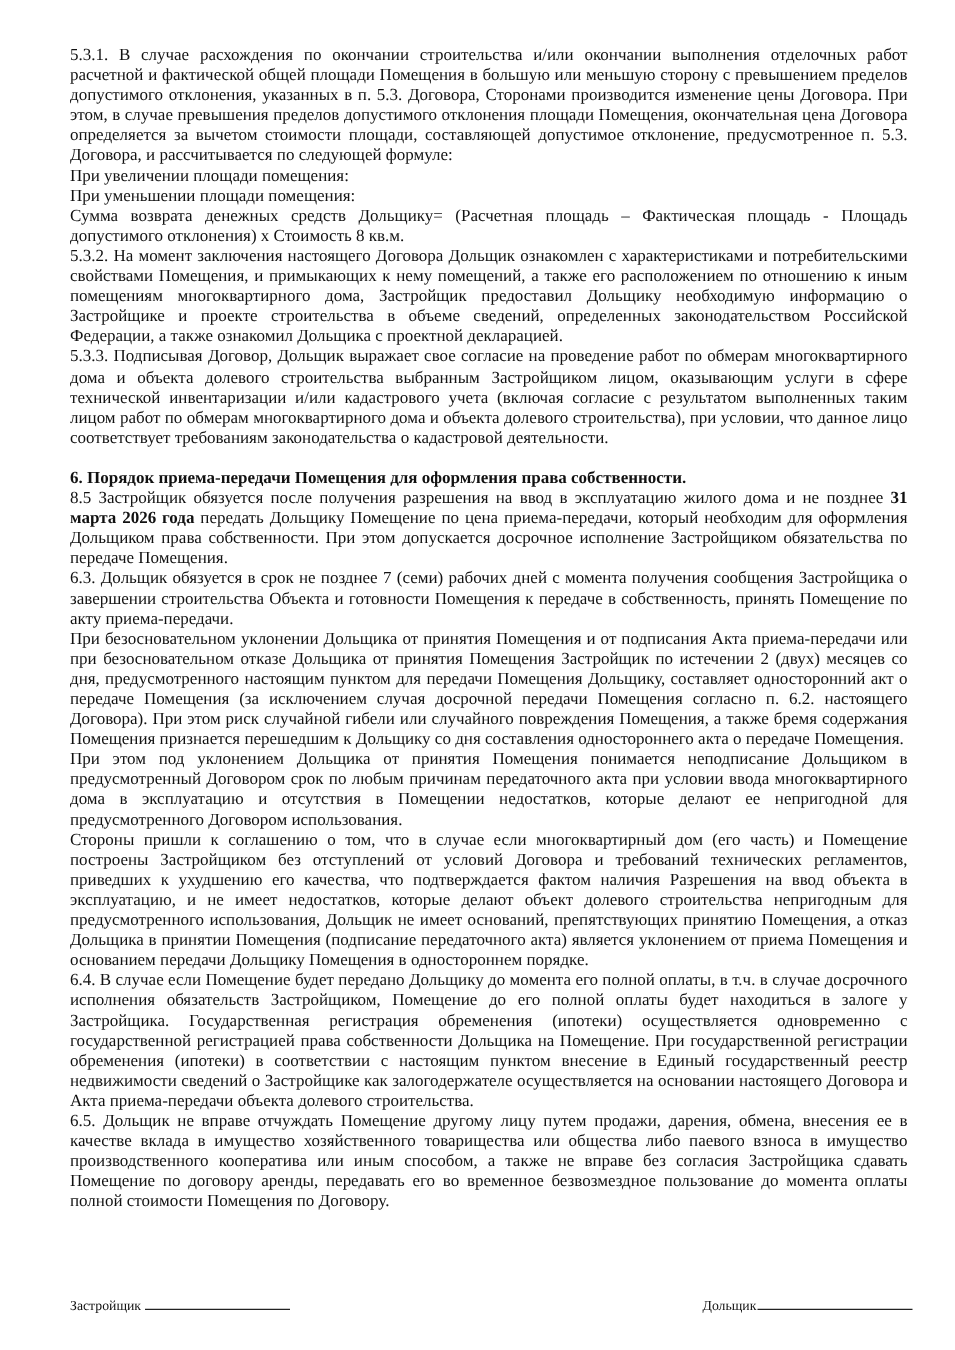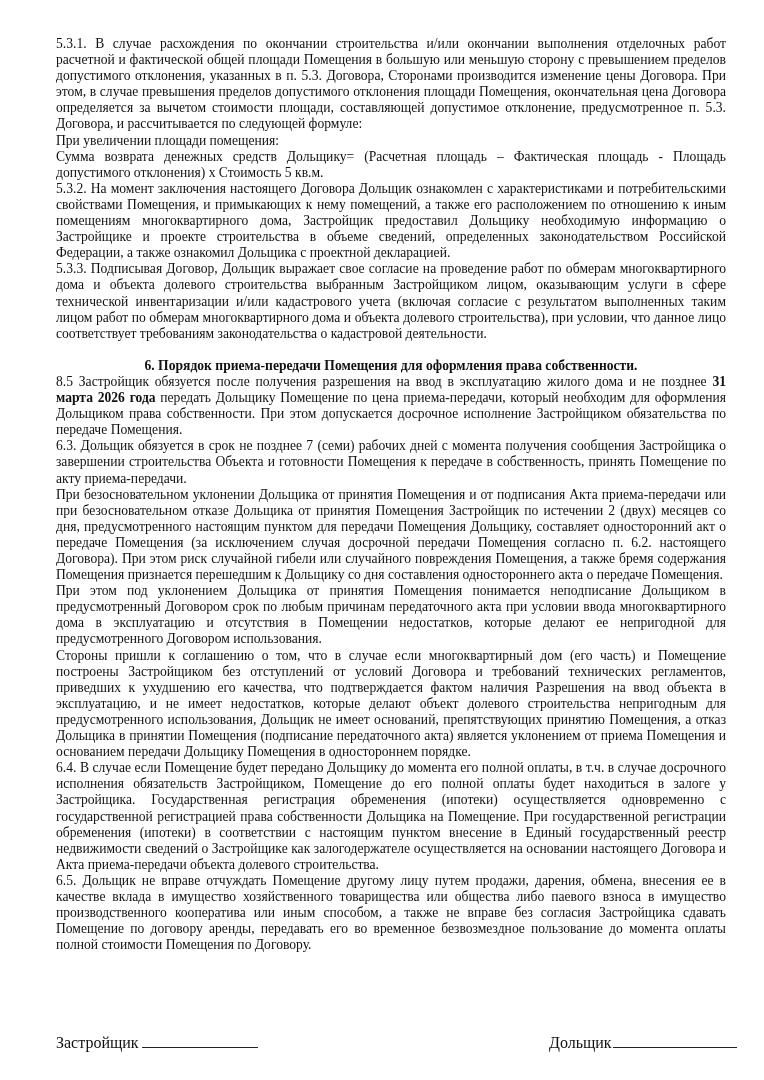--- a/index.html
+++ b/index.html
@@ -23,61 +23,62 @@
     font-size: 13.6px;
     line-height: 16.1px;
     text-align: justify;
   }
   .page p {
     margin: 0;
     text-align: justify;
     hyphens: none;
   }
   .page .heading {
-    text-align: center;
+    text-align: left;
     font-weight: bold;
     margin: 0;
   }
   .page .spacer {
     height: 16.1px;
   }
   b { font-weight: bold; }
   .signatures {
     position: absolute;
     left: 56px;
     top: 1035px;
     width: 670px;
     height: 20px;
-    font-size: 16px;
+    font-size: 11px;
     line-height: 16px;
   }
   .sig {
     position: absolute;
     top: 0;
     white-space: nowrap;
   }
   .sig-left { left: 0; }
-  .sig-right { left: 493px; text-align: right; }
+  .sig-right { left: 506px; text-align: right; }
   .sig .line {
     display: inline-block;
     vertical-align: baseline;
     border-bottom: 1px solid #222;
     height: 12px;
     margin-left: 3px;
   }
   .sig-left .line { width: 116px; }
   .sig-right .line { width: 124px; margin-left: 1px; }
 </style>
 </head>
 <body>
 
 <div class="page">
   <p>5.3.1. В случае расхождения по окончании строительства и/или окончании выполнения отделочных работ расчетной и фактической общей площади Помещения в большую или меньшую сторону с превышением пределов допустимого отклонения, указанных в п. 5.3. Договора, Сторонами производится изменение цены Договора. При этом, в случае превышения пределов допустимого отклонения площади Помещения, окончательная цена Договора определяется за вычетом стоимости площади, составляющей допустимое отклонение, предусмотренное п. 5.3. Договора, и рассчитывается по следующей формуле:</p>
   <p>При увеличении площади помещения:</p>
-  <p>Сумма возврата денежных средств Дольщику= (Расчетная площадь – Фактическая площадь - Площадь допустимого отклонения) х Стоимость 5 кв.м.</p>
+  <p>При уменьшении площади помещения:</p>
+  <p>Сумма возврата денежных средств Дольщику= (Расчетная площадь – Фактическая площадь - Площадь допустимого отклонения) х Стоимость 8 кв.м.</p>
   <p>5.3.2. На момент заключения настоящего Договора Дольщик ознакомлен с характеристиками и потребительскими свойствами Помещения, и примыкающих к нему помещений, а также его расположением по отношению к иным помещениям многоквартирного дома, Застройщик предоставил Дольщику необходимую информацию о Застройщике и проекте строительства в объеме сведений, определенных законодательством Российской Федерации, а также ознакомил Дольщика с проектной декларацией.</p>
   <p>5.3.3. Подписывая Договор, Дольщик выражает свое согласие на проведение работ по обмерам многоквартирного дома и объекта долевого строительства выбранным Застройщиком лицом, оказывающим услуги в сфере технической инвентаризации и/или кадастрового учета (включая согласие с результатом выполненных таким лицом работ по обмерам многоквартирного дома и объекта долевого строительства), при условии, что данное лицо соответствует требованиям законодательства о кадастровой деятельности.</p>
 
   <div class="spacer"></div>
 
   <p class="heading">6. Порядок приема-передачи Помещения для оформления права собственности.</p>
   <p><span>8.5 Застройщик обязуется после получения разрешения на ввод в эксплуатацию жилого дома и не позднее </span><b>31 марта 2026 года</b><span> передать Дольщику Помещение по цена приема-передачи, который необходим для оформления Дольщиком права собственности. При этом допускается досрочное исполнение Застройщиком обязательства по передаче Помещения.</span></p>
   <p>6.3. Дольщик обязуется в срок не позднее 7 (семи) рабочих дней с момента получения сообщения Застройщика о завершении строительства Объекта и готовности Помещения к передаче в собственность, принять Помещение по акту приема-передачи.</p>
   <p>При безосновательном уклонении Дольщика от принятия Помещения и от подписания Акта приема-передачи или при безосновательном отказе Дольщика от принятия Помещения Застройщик по истечении 2 (двух) месяцев со дня, предусмотренного настоящим пунктом для передачи Помещения Дольщику, составляет односторонний акт о передаче Помещения (за исключением случая досрочной передачи Помещения согласно п. 6.2. настоящего Договора). При этом риск случайной гибели или случайного повреждения Помещения, а также бремя содержания Помещения признается перешедшим к Дольщику со дня составления одностороннего акта о передаче Помещения.</p>
   <p>При этом под уклонением Дольщика от принятия Помещения понимается неподписание Дольщиком в предусмотренный Договором срок по любым причинам передаточного акта при условии ввода многоквартирного дома в эксплуатацию и отсутствия в Помещении недостатков, которые делают ее непригодной для предусмотренного Договором использования.</p>

